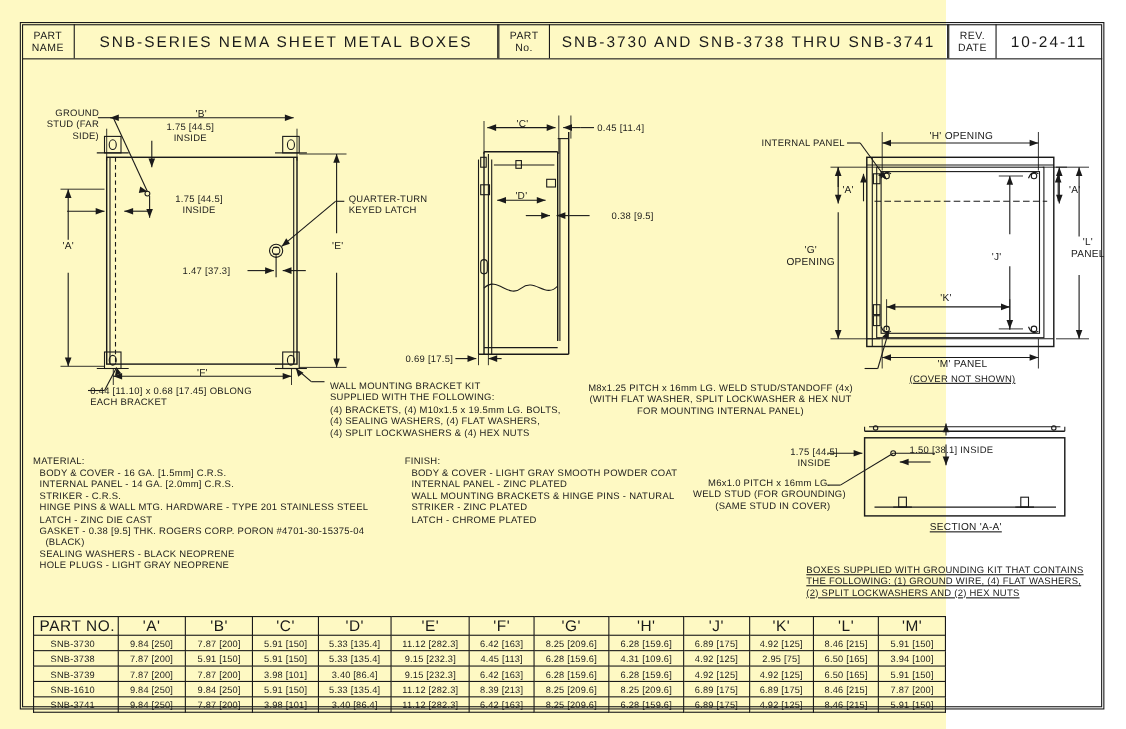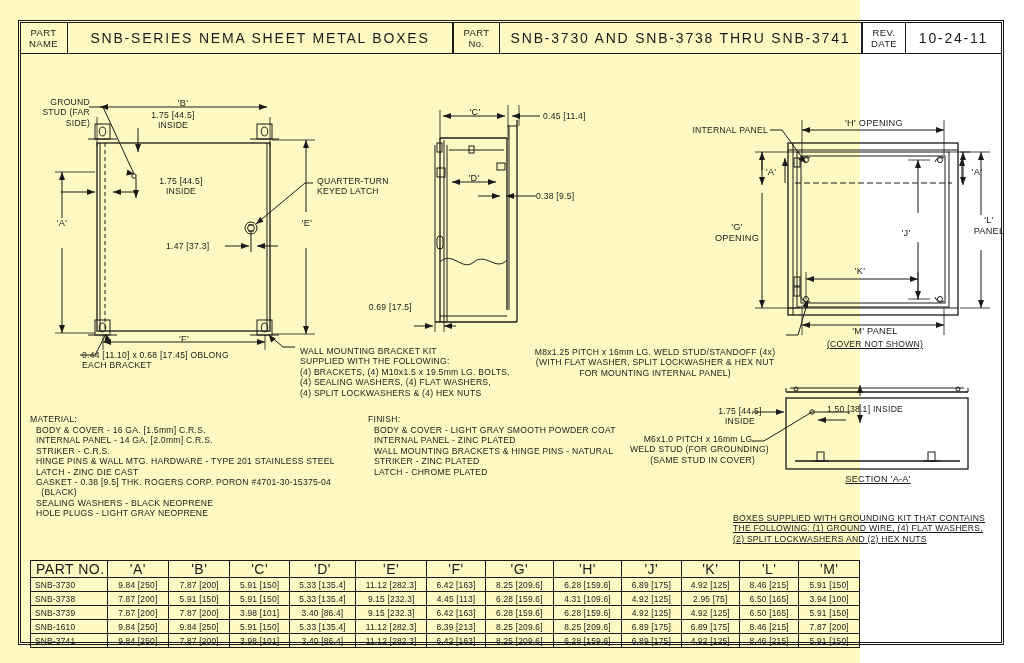--- a/index.html
+++ b/index.html
@@ -33,21 +33,21 @@
   .ul{text-decoration:underline;}
 
   
   .ov{position:absolute;left:0;top:0;width:1024px;height:663px;pointer-events:none;}
 
   
   .spec{position:absolute;left:30px;top:560px;border-collapse:collapse;}
   .spec td,.spec th{border:0.8px solid #1a1a1a;font-size:8.4px;letter-spacing:.2px;
       text-align:center;height:13px;padding:0 2px;font-weight:normal;white-space:nowrap;}
   .spec th{font-size:14px;letter-spacing:.5px;}
-  .spec td.pn{text-align:left;padding-left:4px;}
+  .spec td.pn{text-align:left;padding-left:15px;}
   .spec th.pn{text-align:left;padding-left:5px;}
   .spec-wrap{position:absolute;left:30px;top:560px;}
 </style>
 </head>
 <body>
 
 <div id="sheet">
 
   <div class="border-outer"></div>
   <div class="border-inner"></div>
@@ -355,22 +355,22 @@
   <div class="t" style="left:166px;top:241px;">1.47 [37.3]</div>
   <div class="t" style="left:317px;top:176px;">QUARTER-TURN
 KEYED LATCH</div>
   <div class="t c t9" style="left:164px;top:334px;width:40px;">'F'</div>
   <div class="t" style="left:82px;top:350px;">0.44 [11.10] x 0.68 [17.45] OBLONG
 EACH BRACKET</div>
 
   <div class="t c t9" style="left:455px;top:107px;width:40px;">'C'</div>
   <div class="t" style="left:543px;top:111px;">0.45 [11.4]</div>
   <div class="t c t9" style="left:454px;top:173px;width:40px;">'D'</div>
-  <div class="t" style="left:536px;top:191px;">0.38 [9.5]</div>
-  <div class="t r" style="left:352px;top:302px;width:60px;">0.69 [17.5]</div>
+  <div class="t" style="left:556px;top:191px;">0.38 [9.5]</div>
+  <div class="t r" style="left:352px;top:321px;width:60px;">0.69 [17.5]</div>
 
   <div class="t r" style="left:672px;top:125px;width:96px;">INTERNAL PANEL</div>
   <div class="t c t9" style="left:828px;top:118px;width:92px;">'H' OPENING</div>
   <div class="t c t9" style="left:758px;top:167px;width:26px;">'A'</div>
   <div class="t c t9" style="left:964px;top:167px;width:26px;">'A'</div>
   <div class="t c t9" style="left:708px;top:222px;width:58px;">'G'
 OPENING</div>
   <div class="t c t9" style="left:893px;top:228px;width:26px;">'J'</div>
   <div class="t c t9" style="left:845px;top:266px;width:30px;">'K'</div>
   <div class="t c t9" style="left:966px;top:215px;width:46px;">'L'

